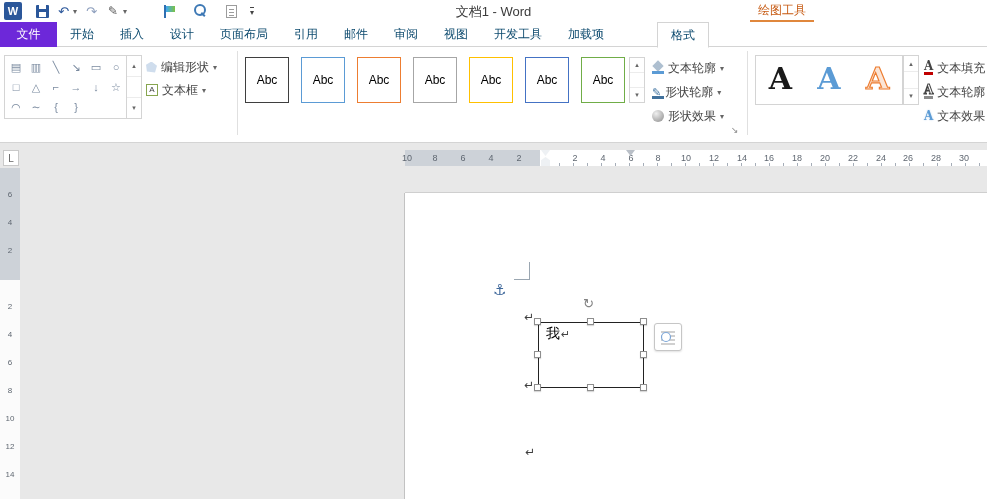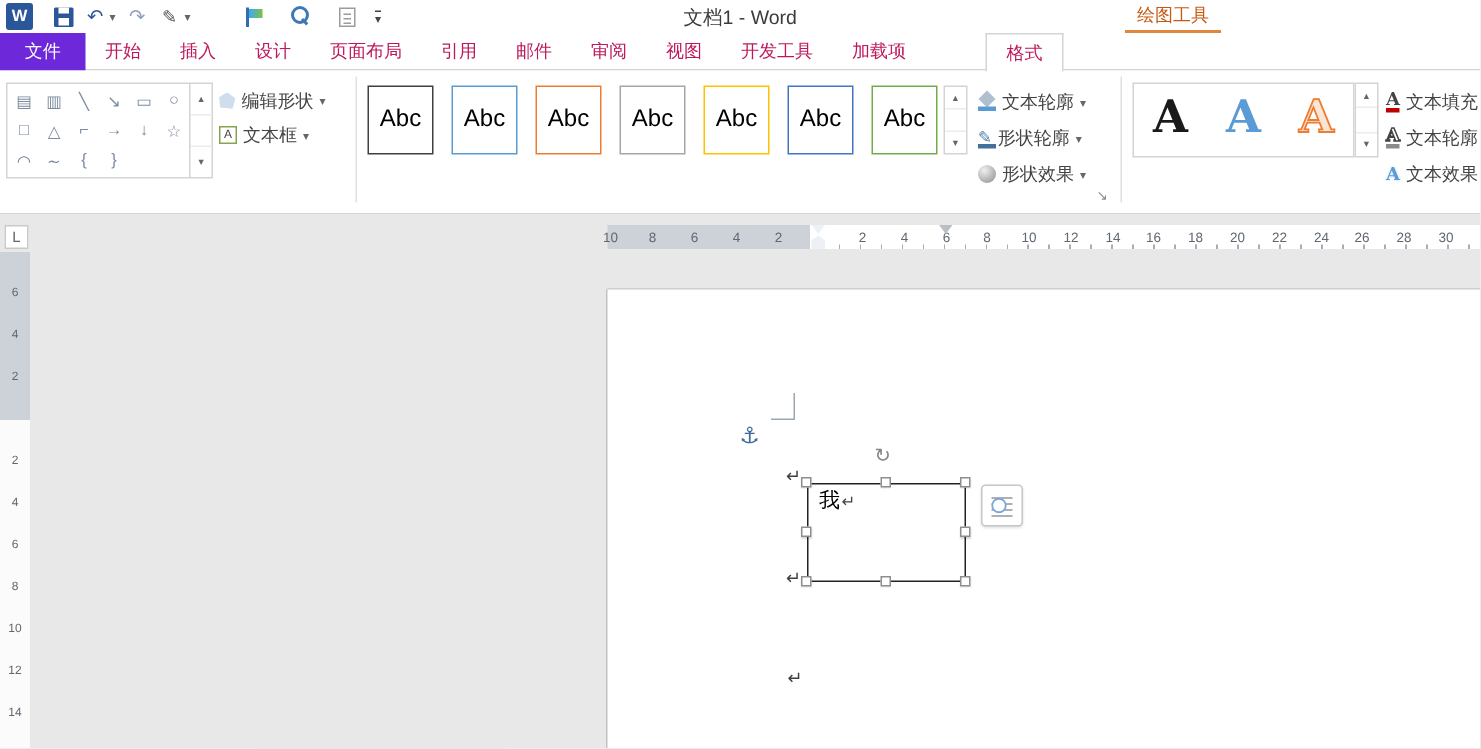--- a/index.html
+++ b/index.html
@@ -25,38 +25,38 @@
 .i-mag::before{content:"";position:absolute;left:0;top:0;width:8px;height:8px;border:2px solid #3e79b5;border-radius:50%;}
 .i-mag::after{content:"";position:absolute;left:8px;top:8px;width:5px;height:2px;background:#3e79b5;transform:rotate(45deg);transform-origin:0 0;}
 .i-doc{width:11px;height:13px;background:#fff;border:1px solid #9c9c9c;position:relative;}
 .i-doc::before{content:"";position:absolute;left:2px;top:3px;width:5px;height:1px;background:#9c9c9c;box-shadow:0 3px 0 #9c9c9c,0 6px 0 #9c9c9c;}
 .i-ddbar{font-size:8px;color:#444;border-top:1px solid #444;line-height:7px;padding-top:1px;}
 .wtitle{position:absolute;left:50%;transform:translateX(-50%);top:3px;font-size:13px;color:#3b3b3b;}
 .ctxgroup{position:absolute;left:750px;top:0;height:22px;line-height:20px;padding:0 8px;font-size:12px;border-bottom:2px solid #e0873c;}
 
 
 .tabrow{position:absolute;left:0;top:22px;width:987px;height:25px;background:#fff;border-bottom:1px solid #d4d4d4;display:flex;align-items:flex-start;}
-.tab{height:25px;line-height:25px;padding:0 13px;font-size:12px;color:#be185d;white-space:nowrap;}
+.tab{height:25px;line-height:25px;padding:0 13px;font-size:12px;color:#0c4a6e;white-space:nowrap;}
 .tab-file{width:57px;text-align:center;padding:0;color:#fff;}
 .tab-format{margin-left:40px;height:26px;margin-bottom:-1px;background:#fff;border:1px solid #d4d4d4;border-bottom:1px solid #fff;position:relative;z-index:2;line-height:24px;}
 
 
 .ribbon{position:absolute;left:0;top:47px;width:987px;height:96px;background:#fff;border-bottom:1px solid #d4d4d4;}
 .gsep{position:absolute;top:4px;height:84px;width:1px;background:#e0e0e0;}
 .glabel{position:absolute;bottom:4px;font-size:12px;color:#7f7f7f;text-align:center;}
 .shapegal{position:absolute;left:4px;top:8px;width:138px;height:64px;border:1px solid #d4d4d4;background:#fff;display:flex;}
 .shapegrid{width:122px;display:grid;grid-template-columns:repeat(6,20px);grid-auto-rows:20px;padding:1px 0 0 1px;}
 .shapecell{display:flex;align-items:center;justify-content:center;font-size:11px;color:#7b8ba0;}
 .galscroll{width:15px;border-left:1px solid #d4d4d4;display:flex;flex-direction:column;}
 .galscroll>div{flex:1;display:flex;align-items:center;justify-content:center;font-size:7px;color:#666;border-bottom:1px solid #ececec;}
 .galscroll>div:last-child{border-bottom:none;}
 .rbtn-sm{position:absolute;left:146px;display:flex;align-items:center;gap:4px;height:20px;font-size:12px;color:#444;white-space:nowrap;}
 .i-editshape{width:11px;height:11px;background:#cfdded;clip-path:polygon(50% 0,100% 38%,82% 100%,8% 92%,0 30%);}
 .i-textbox{width:12px;height:12px;border:1px solid #87a54f;font-size:8px;line-height:10px;text-align:center;color:#444;}
-.stylethumb{position:absolute;top:10px;width:44px;height:46px;background:#fff;border:1.5px solid #444;display:flex;align-items:center;justify-content:center;font-size:16px;color:#000;}
+.stylethumb{position:absolute;top:10px;width:44px;height:46px;background:#fff;border:1.5px solid #444;display:flex;align-items:center;justify-content:center;font-size:12px;color:#000;}
 .vscrollcol{position:absolute;width:16px;height:46px;top:10px;border:1px solid #d4d4d4;display:flex;flex-direction:column;background:#fff;}
 .vscrollcol>div{flex:1;display:flex;align-items:center;justify-content:center;font-size:7px;color:#666;border-bottom:1px solid #ececec;}
 .vscrollcol>div:last-child{border-bottom:none;}
 .rbtn{position:absolute;display:flex;align-items:center;gap:4px;height:20px;font-size:12px;color:#444;white-space:nowrap;}
 .i-bucket{width:12px;height:12px;position:relative;}
 .i-bucket::before{content:"";position:absolute;left:2px;top:0;width:8px;height:8px;background:#aebfd0;transform:rotate(45deg);}
 .i-bucket::after{content:"";position:absolute;left:0;bottom:0;width:12px;height:3px;background:#5b9bd5;}
 .i-pen2{font-size:11px;color:#4a7ba6;position:relative;line-height:10px;}
 .i-pen2::after{content:"";position:absolute;left:0;bottom:-2px;width:12px;height:3px;background:#41719c;}
 .i-sphere{width:12px;height:12px;border-radius:50%;background:radial-gradient(circle at 35% 30%,#f0f0f0,#8a8a8a);}

